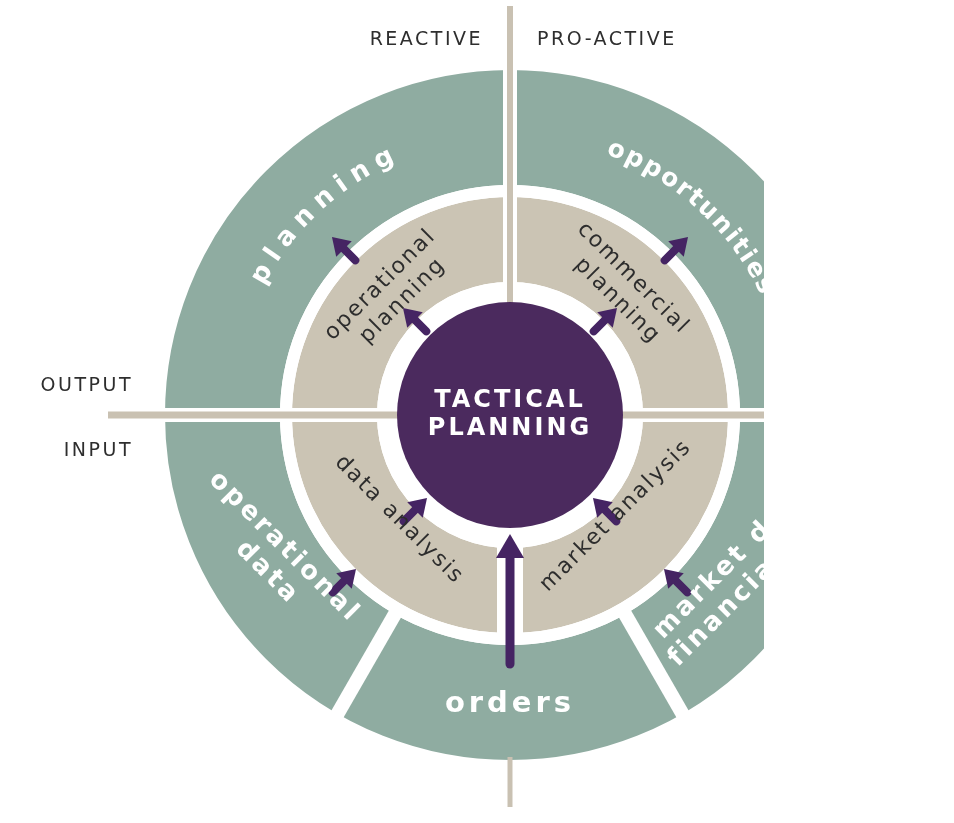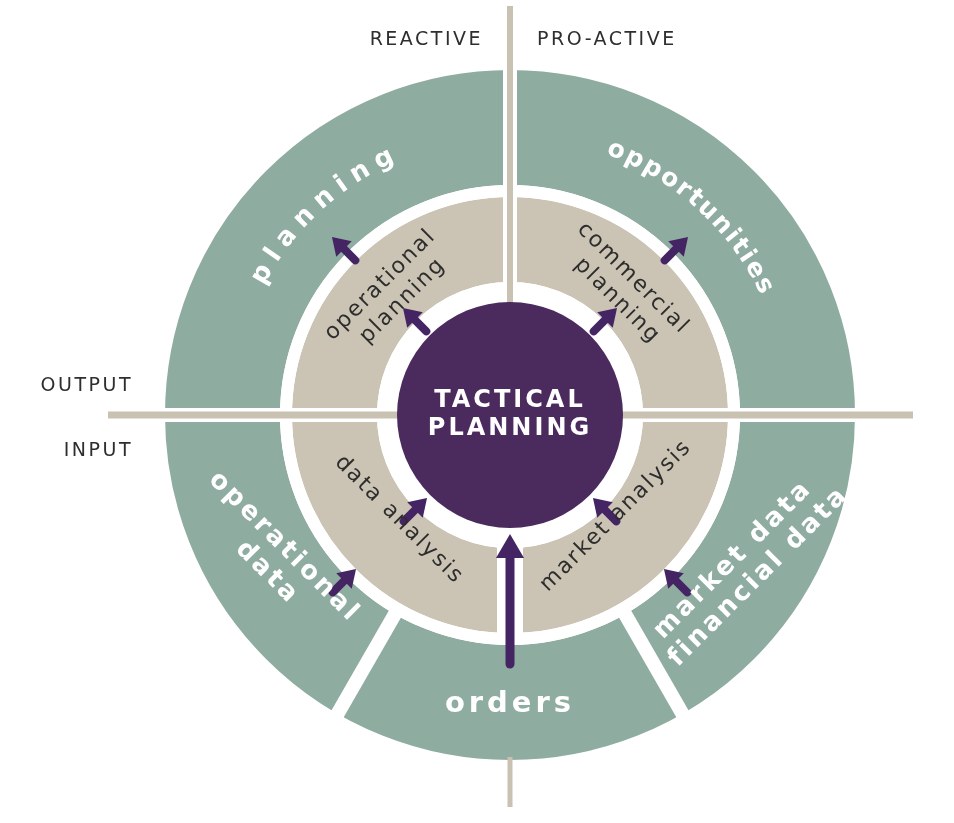--- a/index.html
+++ b/index.html
@@ -1,16 +1,16 @@
 <!DOCTYPE html>
 <html><head>
 <meta charset="utf-8">
 <style>
   html,body { margin:0; padding:0; background:#ffffff; }
-  .stage { width:954px; height:823px; position:relative; overflow:hidden; background:#0f766e; }
+  .stage { width:764px; height:823px; position:relative; overflow:hidden; background:#0f766e; }
   svg { display:block; }
   .ring-outer { fill:none; stroke-width:115; }
   .ring-inner { fill:none; stroke-width:85; }
   .sep  { fill:none; stroke:#ffffff; }
   .gap  { stroke:#ffffff; }
   .axisline { stroke:#C9C1B2; }
   .arrows { stroke:#452463; fill:#452463; stroke-width:8; stroke-linecap:round; }
   .bigarrow { stroke:#452463; fill:#452463; stroke-width:9; stroke-linecap:round; }
   text { font-family:"DejaVu Sans","Liberation Sans",sans-serif; }
   .t-axis   { font-size:19px; letter-spacing:2.5px; fill:#2E2E2E; }

